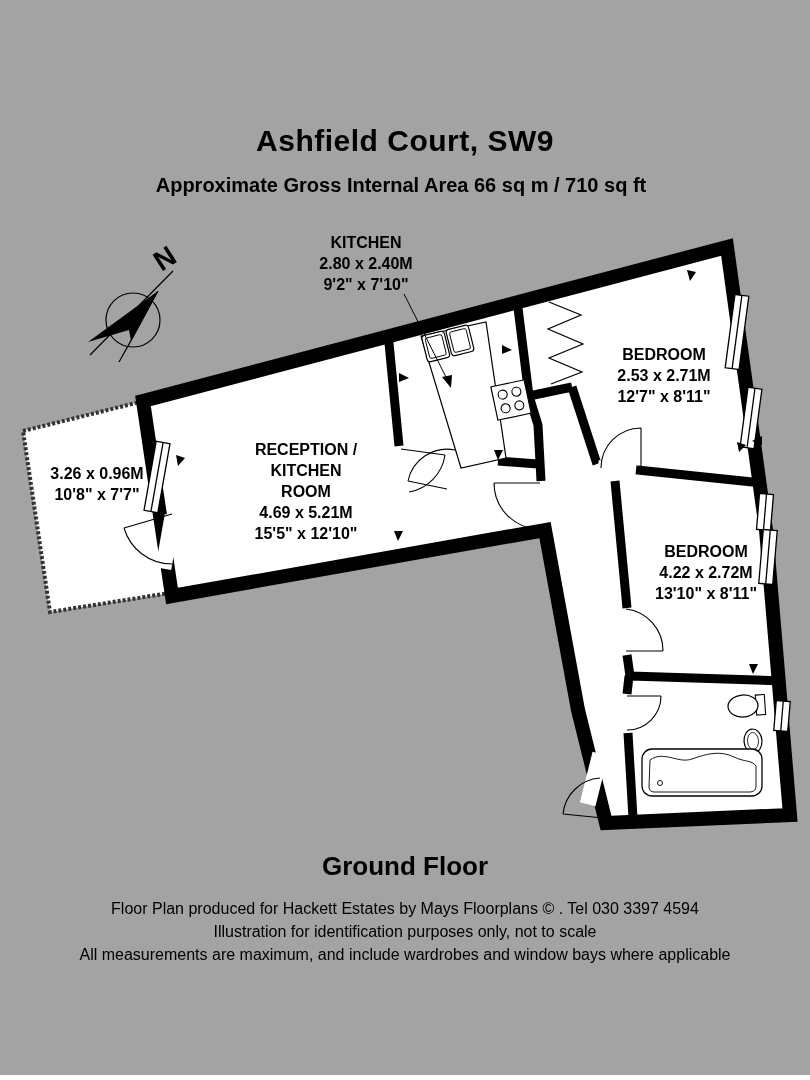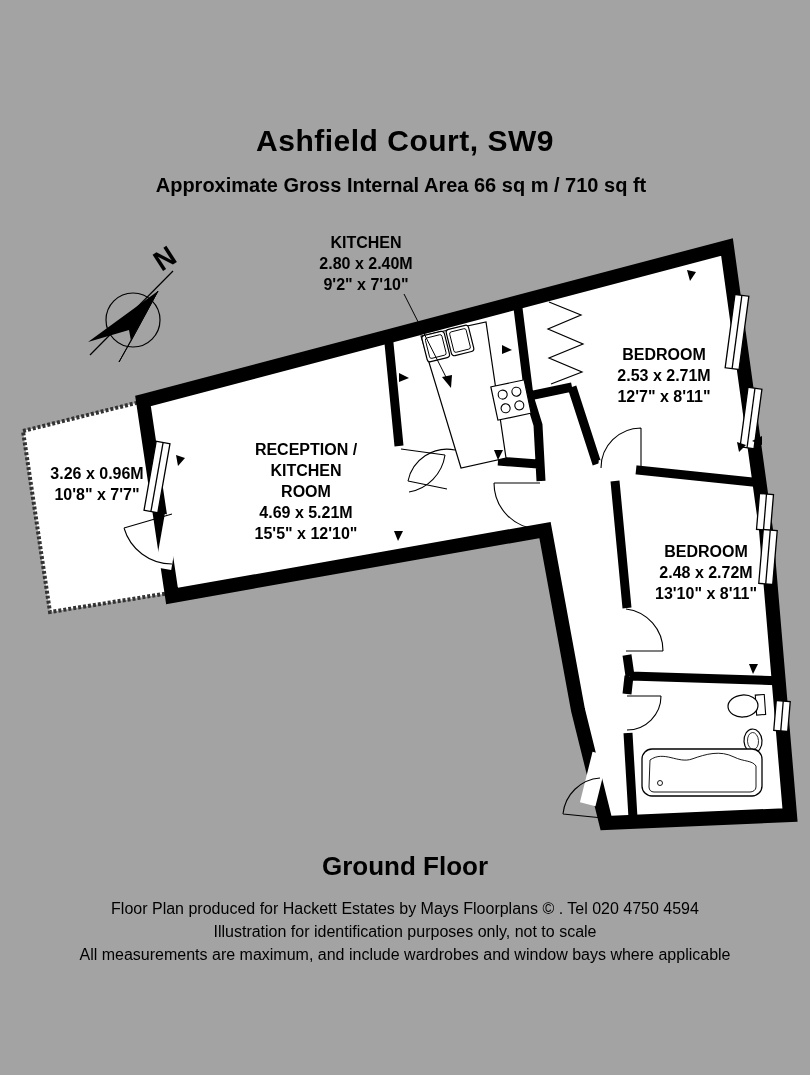--- a/index.html
+++ b/index.html
@@ -164,27 +164,27 @@
   </div>
 
   <div class="room-label" style="left:664px;top:344px;">
     <div>BEDROOM</div>
     <div>2.53 x 2.71M</div>
     <div>12'7" x 8'11"</div>
   </div>
 
   <div class="room-label" style="left:706px;top:541px;">
     <div>BEDROOM</div>
-    <div>2.48 x 2.72M</div>
+    <div>4.22 x 2.72M</div>
     <div>13'10" x 8'11"</div>
   </div>
 
   <div class="room-label" style="left:97px;top:463px;">
     <div>3.26 x 0.96M</div>
     <div>10'8" x 7'7"</div>
   </div>
 
   <div class="txt floor-label" style="left:405px;top:851px;">Ground Floor</div>
-  <div class="txt footer-line" style="left:405px;top:897px;">Floor Plan produced for Hackett Estates by Mays Floorplans © . Tel 020 4750 4594</div>
+  <div class="txt footer-line" style="left:405px;top:897px;">Floor Plan produced for Hackett Estates by Mays Floorplans © . Tel 030 3397 4594</div>
   <div class="txt footer-line" style="left:405px;top:920px;">Illustration for identification purposes only, not to scale</div>
   <div class="txt footer-line" style="left:405px;top:943px;">All measurements are maximum, and include wardrobes and window bays where applicable</div>
 
 </div>
 
 </body></html>

